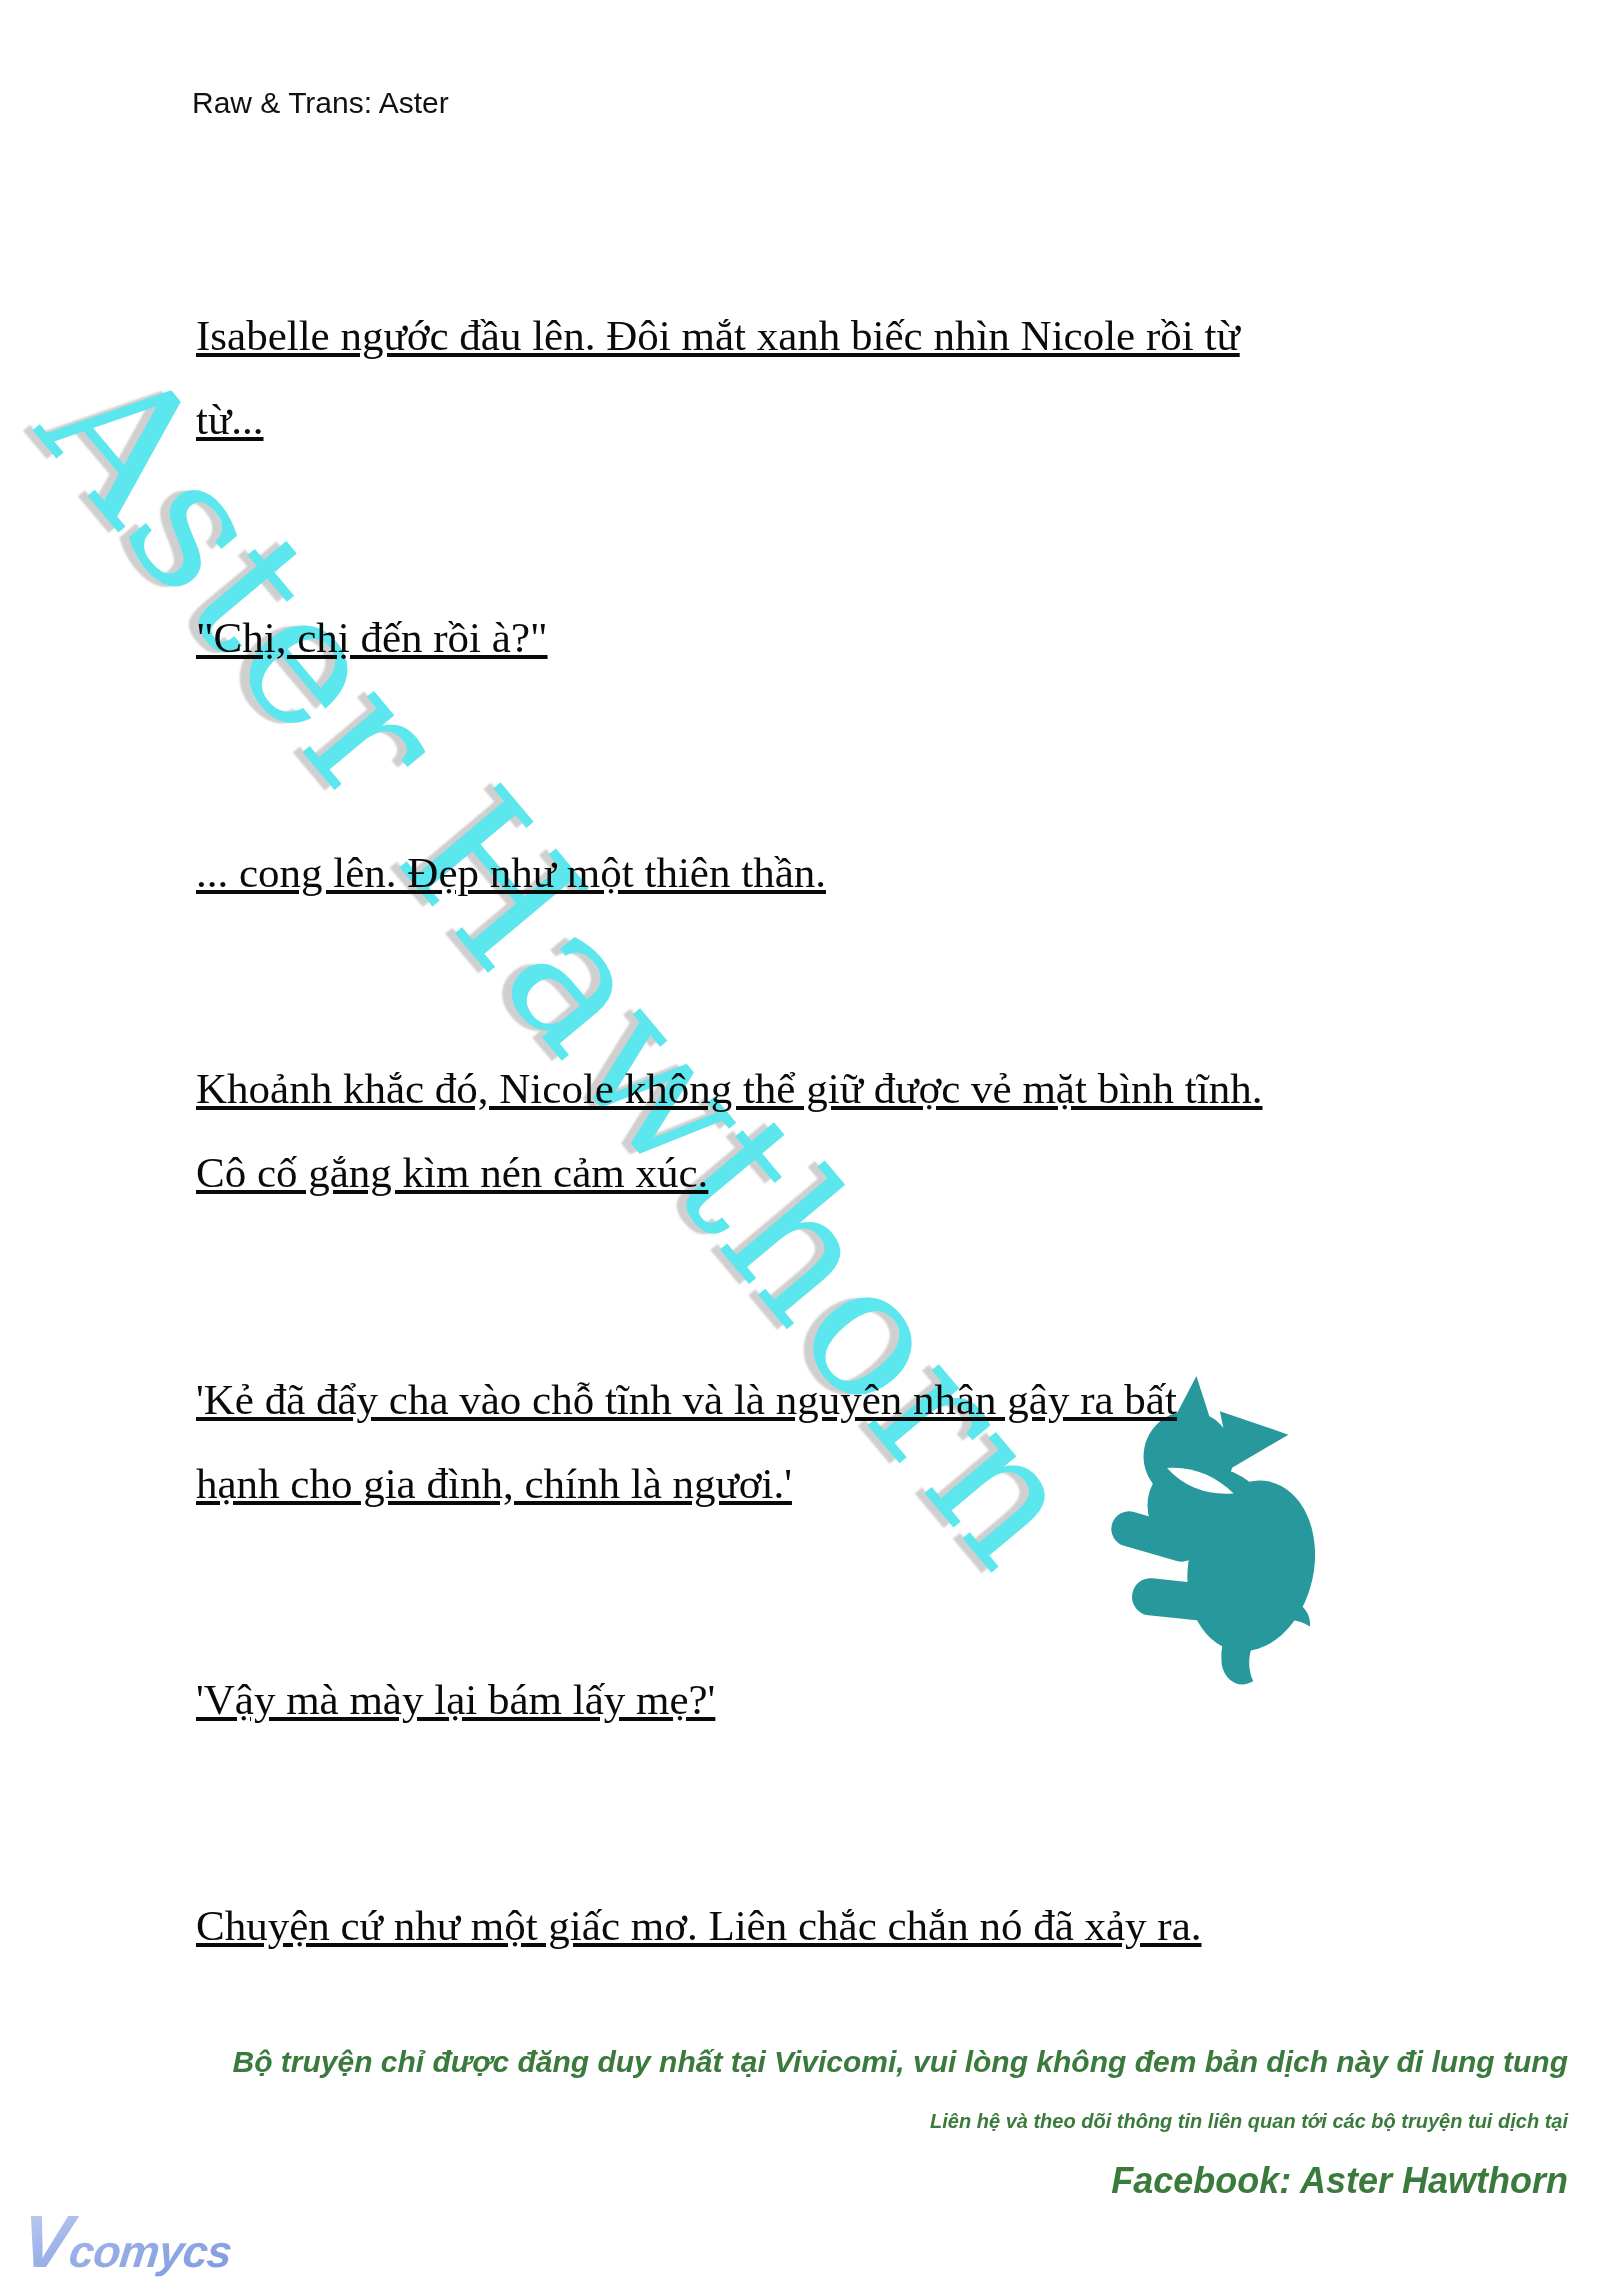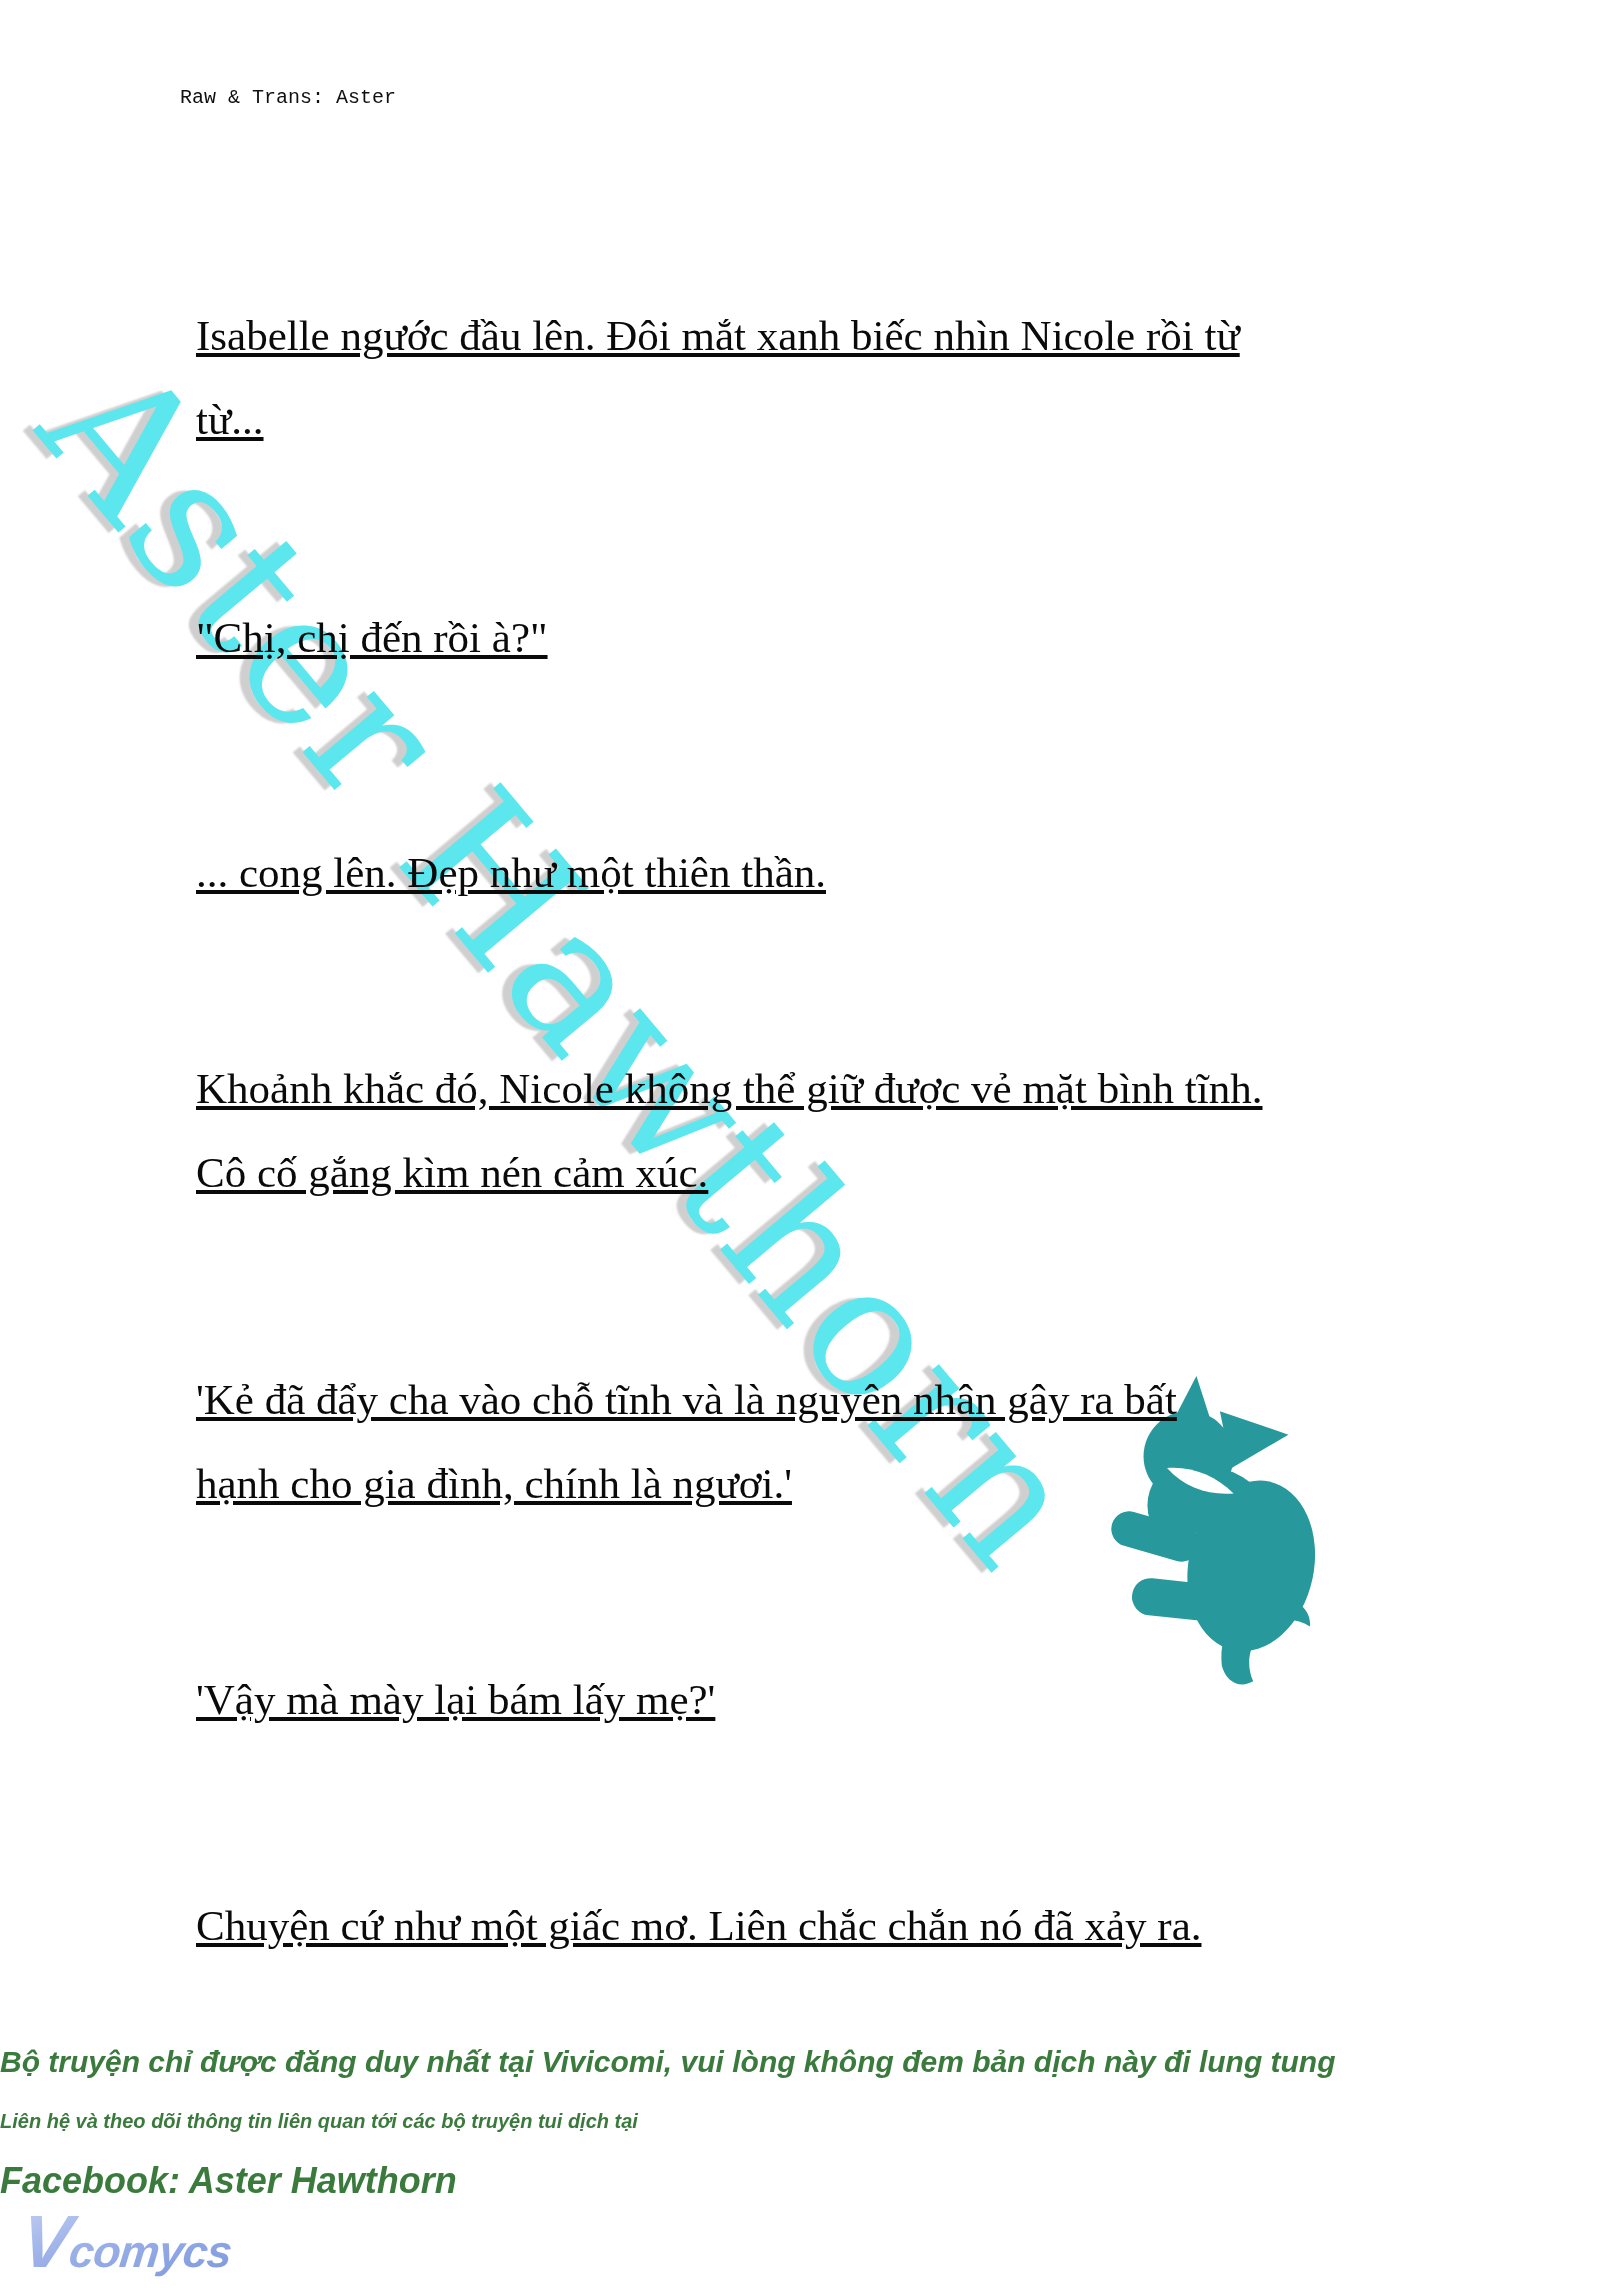--- a/index.html
+++ b/index.html
@@ -11,24 +11,24 @@
     position: relative;
     width: 1621px;
     height: 2293px;
     background: #ffffff;
     overflow: hidden;
     font-family: "Liberation Serif", serif;
     color: #0a0a0a;
   }
   .credit {
     position: absolute;
-    left: 180px;
+    left: 192px;
     top: 86px;
-    font-family: Liberation Mono, monospace;
-    font-size: 20px;
+    font-family: Liberation Sans, sans-serif;
+    font-size: 30px;
     color: #111111;
     z-index: 3;
     white-space: nowrap;
   }
   .watermark {
     position: absolute;
     left: 162px;
     top: 323px;
     font-family: "DejaVu Serif", serif;
     font-size: 181px;
@@ -58,21 +58,21 @@
     top: 1374px;
     width: 218px;
     height: 323px;
     z-index: 1;
   }
   .footer {
     position: absolute;
     left: 0;
     top: 2031px;
     width: 1568px;
-    text-align: left;
+    text-align: right;
     font-family: "Liberation Sans", sans-serif;
     font-style: italic;
     font-weight: bold;
     color: #3b7a3d;
     z-index: 3;
   }
   .footer .f-line1 { font-size: 30px; line-height: 61px; }
   .footer .f-line2 { font-size: 20px; line-height: 59px; }
   .footer .f-line3 { font-size: 36px; line-height: 59px; }
   .vcomycs {

